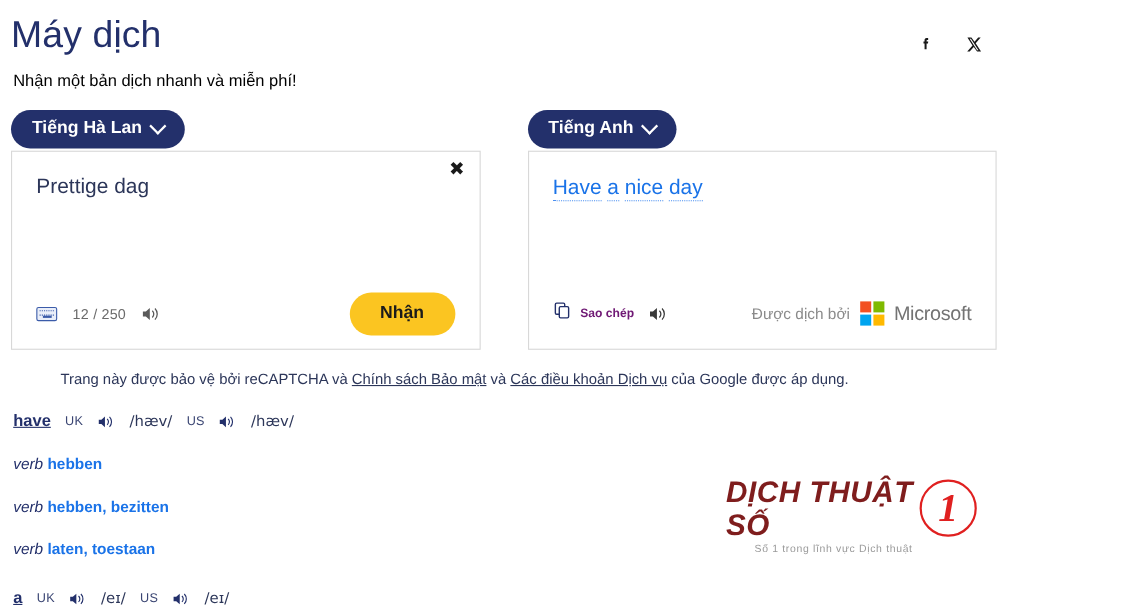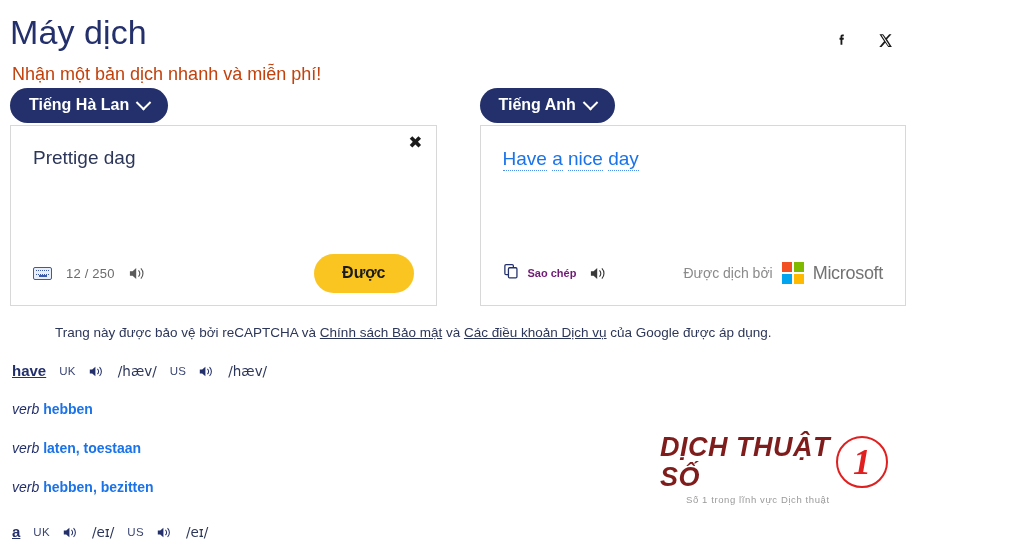--- a/index.html
+++ b/index.html
@@ -45,31 +45,31 @@
   .social-icon {
     width: 20px;
     height: 20px;
     display: flex;
     align-items: center;
     justify-content: center;
     color: #191919;
     cursor: pointer;
   }
   .subtitle {
-    font-size: 18px;
-    color: #c2410c;
+    font-size: 15px;
+    color: #000000;
     margin: 12px 0 0 2px;
     line-height: 20px;
   }
 
   
   .translator {
     position: relative;
     display: flex;
-    margin-top: 4px;
+    margin-top: 16px;
     align-items: center;
   }
   .side {
     width: 485px;
   }
   .side.right { margin-left: 43px; }
 
   .lang-pill {
     display: inline-flex;
     align-items: center;
@@ -388,21 +388,21 @@
             <span class="kbd-icon"></span>
             <span class="counter">12 / 250</span>
             <span class="spk">
               <svg width="18" height="15" viewBox="0 0 20 16" aria-hidden="true">
                 <path fill="#5a5a5a" d="M1 5.5h3L8 2v12L4 10.5H1z"></path>
                 <path fill="none" stroke="#5a5a5a" stroke-width="1.3" d="M10.5 4.6a4.6 4.6 0 0 1 0 6.8"></path>
                 <path fill="none" stroke="#5a5a5a" stroke-width="1.3" d="M13.2 2.4a8 8 0 0 1 0 11.2"></path>
               </svg>
             </span>
           </div>
-          <button class="btn-translate">Được</button>
+          <button class="btn-translate">Nhận</button>
         </div>
       </div>
     </div>
 
     <div class="swap">
       <svg width="24" height="20" viewBox="0 0 24 20" aria-hidden="true">
         <path fill="#2b2b2b" d="M2 5.2h15.2v-2.6l4.2 3.9-4.2 3.9V7.8H2z"></path>
         <path fill="#2b2b2b" d="M22 13.2H6.8v-2.6l-4.2 3.9 4.2 3.9v-2.6H22z"></path>
       </svg>
     </div>
@@ -484,25 +484,25 @@
         </span>
         <span class="ipa">/hæv/</span>
       </div>
       <div class="senses">
         <div class="sense">
           <span class="pos">verb</span>
           <span class="gloss">hebben</span>
         </div>
         <div class="sense">
           <span class="pos">verb</span>
-          <span class="gloss">laten, toestaan</span>
+          <span class="gloss">hebben, bezitten</span>
         </div>
         <div class="sense">
           <span class="pos">verb</span>
-          <span class="gloss">hebben, bezitten</span>
+          <span class="gloss">laten, toestaan</span>
         </div>
       </div>
     </div>
 
     <div class="dict-entry">
       <div class="dict-head">
         <span class="dict-word">a</span>
         <span class="region">UK</span>
         <span class="spk">
           <svg width="16" height="13" viewBox="0 0 20 16" aria-hidden="true">

